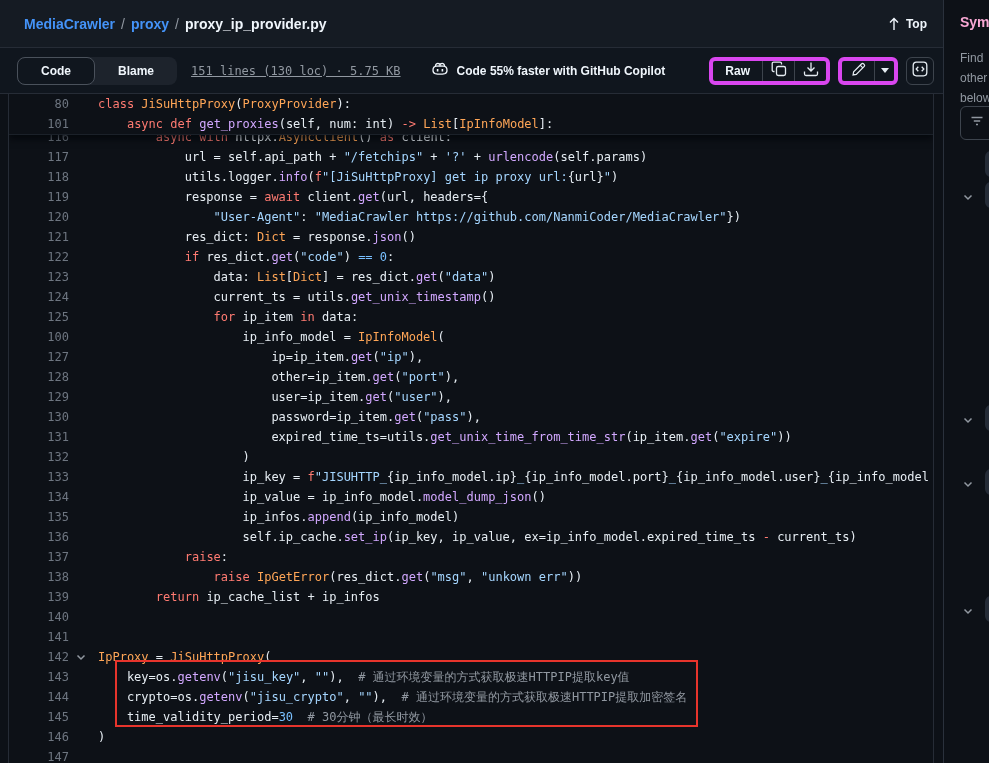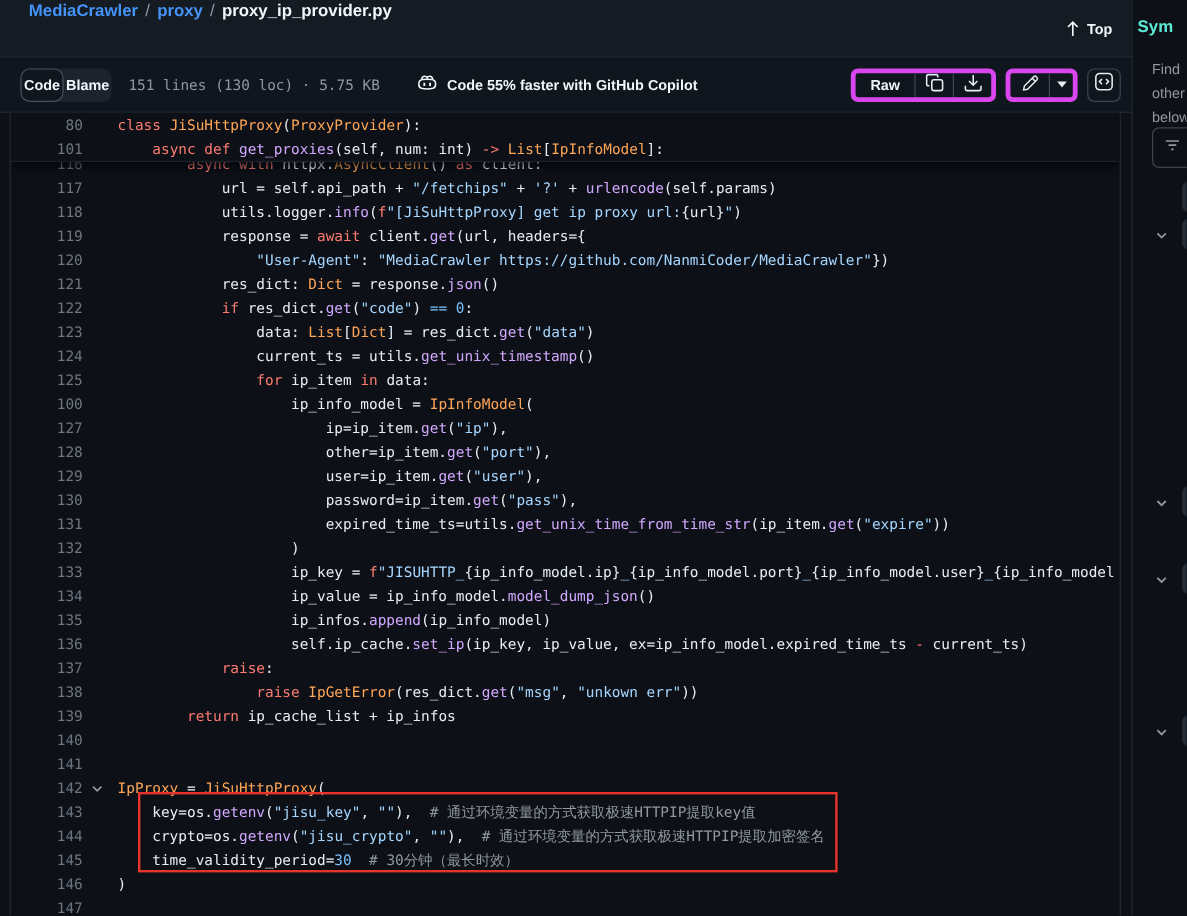--- a/index.html
+++ b/index.html
@@ -6,37 +6,37 @@
     --kw:#ff7b72; --fn:#d2a8ff; --ty:#ffa657; --str:#a5d6ff; --num:#79c0ff;
     --cmt:#9198a1; --def:#e6edf3; --link:#4493f8; --red:#e7342c;
   }
   *{box-sizing:border-box;margin:0;padding:0;}
   html,body{width:989px;height:763px;overflow:hidden;background:#0d1117;
     font-family:"Liberation Sans",sans-serif;}
   .app{display:flex;width:989px;height:763px;}
   .main{width:944px;border-right:1px solid #2a313c;display:flex;flex-direction:column;}
   
   .crumbrow{height:48px;background:#151b23;border-bottom:1px solid #262c36;
-    display:flex;padding:0 16px 0 24px;flex:none;}
+    display:flex;align-items:center;padding:0 16px 0 24px;flex:none;}
   .crumb{font-size:14px;}
   .crumb a{color:var(--link);text-decoration:none;font-weight:600;cursor:pointer;}
   .crumb .sep{color:#9198a1;font-weight:400;padding:0 6px;}
   .crumb .file{color:#f0f6fc;font-weight:700;}
   .toplink{margin-left:auto;display:flex;align-items:center;gap:6px;color:#f0f6fc;
     font-size:12px;font-weight:600;cursor:pointer;}
   .toplink svg{display:block;}
   
   .toolrow{height:46px;background:#10161e;border-bottom:1px solid #262c36;
     display:flex;align-items:center;padding:0 9px;flex:none;}
   .seg{display:flex;align-items:center;background:#1d232c;border-radius:8px;height:28px;margin-left:8px;}
-  .seg-item{height:28px;display:flex;align-items:center;padding:0 2px;border-radius:8px;
+  .seg-item{height:28px;display:flex;align-items:center;padding:0 23px;border-radius:8px;
     font-size:12px;font-weight:600;color:#f0f6fc;cursor:pointer;}
   .seg-item.active{background:#10161e;border:1px solid #4a515b;}
   .stats{margin-left:14px;font-family:"DejaVu Sans Mono","Liberation Mono",monospace;
-    font-size:12px;color:#9198a1;white-space:nowrap;}
+    font-size:12px;color:#9198a1;white-space:nowrap;text-decoration:underline;}
   .copilot{margin-left:30px;display:flex;align-items:center;gap:8px;color:#f0f6fc;
     font-size:12px;font-weight:600;white-space:nowrap;cursor:pointer;}
   .toolbtns{margin-left:auto;display:flex;align-items:center;gap:8px;}
   .btngrp{display:flex;border:4px solid #d946ef;border-radius:6px;height:28px;overflow:hidden;}
   .btnseg{display:flex;align-items:center;justify-content:center;height:100%;cursor:pointer;
     color:#f0f6fc;font-size:12px;font-weight:600;background:transparent;}
   .btnseg + .btnseg{border-left:1px solid #3d444d;}
   .btnseg.txt{padding:0 12px;}
   .btnseg.ico{width:32px;}
   .btnseg.car{width:20px;}
@@ -55,22 +55,22 @@
   .sticky{position:relative;z-index:3;background:#0d1117;
     box-shadow:0 4px 7px rgba(1,4,9,.7);border-bottom:1px solid #1b2129;}
   .clipline{height:12px;overflow:hidden;}
   .clipline .crow{margin-top:-8px;}
   .tk{color:var(--kw)} .tf{color:var(--fn)} .tt{color:var(--ty)} .ts{color:var(--str)}
   .tb{color:var(--num)} .tc{color:var(--cmt)} .td{color:var(--def)}
   .red-box{position:absolute;left:106px;top:566px;width:583px;height:67px;
     border:2px solid var(--red);z-index:4;pointer-events:none;}
   
   .panel{flex:1;background:#0d1117;position:relative;overflow:hidden;}
-  .panel h2{position:absolute;top:14px;left:4px;font-size:14px;font-weight:700;
-    color:#5eead4;white-space:nowrap;}
+  .panel h2{position:absolute;top:14px;left:16px;font-size:14px;font-weight:700;
+    color:#f9a8d4;white-space:nowrap;}
   .pdesc{position:absolute;top:48px;left:16px;font-size:12px;line-height:20px;
     color:#9198a1;white-space:nowrap;}
   .filterbox{position:absolute;top:106px;left:16px;width:160px;height:34px;
     border:1px solid #3d444d;border-radius:6px;display:flex;align-items:center;
     padding-left:9px;background:transparent;cursor:text;}
   .sym-item{position:absolute;left:0;width:100%;height:26px;display:flex;align-items:center;}
   .sym-item .chev{width:12px;height:12px;margin-left:18px;color:#9198a1;flex:none;}
   .sym-item.nochev .chev{visibility:hidden;}
   .sym-item .pill{position:absolute;left:41px;width:60px;height:26px;background:#252c37;
     border-radius:6px;cursor:pointer;}

